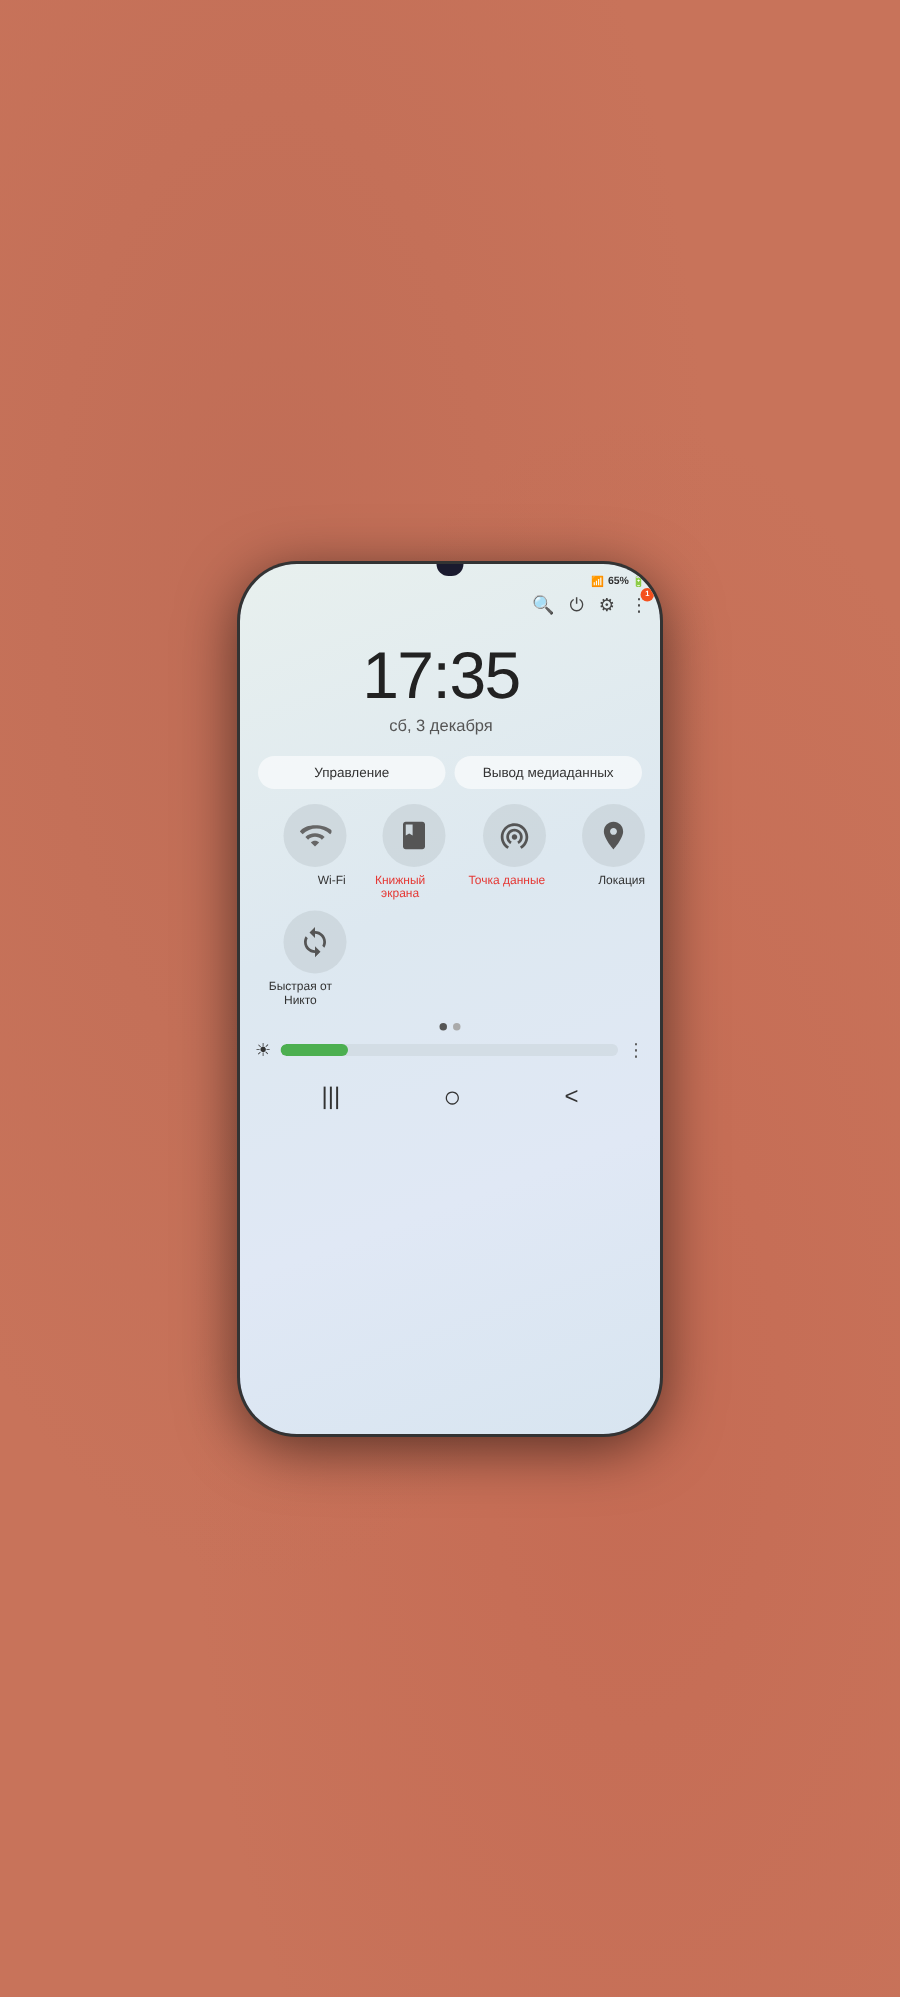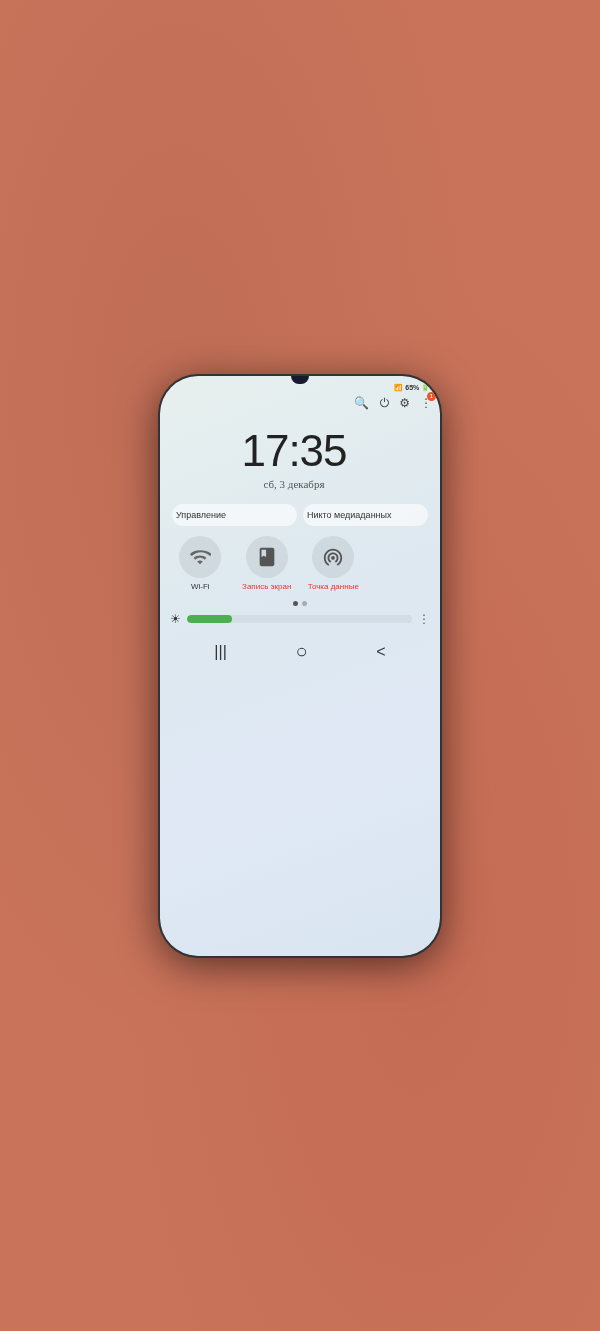--- a/index.html
+++ b/index.html
@@ -116,55 +116,54 @@
       font-size: 44px;
       font-weight: 200;
       color: #222;
       letter-spacing: -1px;
     }
 
     .clock-date {
       font-size: 11px;
       color: #555;
       margin-top: 2px;
-      font-family: Liberation Serif, serif;
     }
 
     
     .tab-section {
       display: flex;
       gap: 6px;
       padding: 10px 12px 6px 12px;
     }
 
     .tab-btn {
       flex: 1;
       padding: 6px 4px;
       border-radius: 18px;
       border: none;
       background: rgba(255,255,255,0.6);
       font-size: 9px;
       color: #333;
       cursor: pointer;
       font-weight: 500;
-      text-align: left;
+      text-align: center;
     }
 
     
     .tiles-grid {
       display: grid;
       grid-template-columns: repeat(4, 1fr);
       gap: 6px;
       padding: 4px 10px;
     }
 
     .tile {
       display: flex;
       flex-direction: column;
-      align-items: center;
+      align-items: flex-end;
       gap: 4px;
       cursor: pointer;
     }
 
     .tile-icon {
       width: 42px;
       height: 42px;
       border-radius: 50%;
       background: rgba(200, 210, 215, 0.7);
       display: flex;
@@ -301,21 +300,21 @@
       </span>
     </div>
 
     <div class="clock-section">
       <div class="clock-time">17:35</div>
       <div class="clock-date">сб, 3 декабря</div>
     </div>
 
     <div class="tab-section">
       <button class="tab-btn">Управление</button>
-      <button class="tab-btn">Никто медиаданных</button>
+      <button class="tab-btn">Вывод медиаданных</button>
     </div>
 
     <div class="tiles-grid">
 
       <div class="tile">
         <div class="tile-icon">
           <svg width="22" height="22" viewBox="0 0 24 24" fill="#666">
               <path d="M1 9l2 2c5.523-5.523 14.477-5.523 20 0l2-2C19.07 3.07 4.93 3.07 1 9zm8 8l3 3 3-3c-1.657-1.657-4.343-1.657-6 0zm-4-4l2 2c2.761-2.761 7.239-2.761 10 0l2-2C15.44 9.56 8.56 9.56 5 13z"></path>
             </svg>
         </div>
@@ -323,38 +322,54 @@
       </div>
 
 
 
       <div class="tile">
         <div class="tile-icon">
           <svg width="22" height="22" viewBox="0 0 24 24" fill="#555">
               <path d="M18 2H6c-1.1 0-2 .9-2 2v16c0 1.1.9 2 2 2h12c1.1 0 2-.9 2-2V4c0-1.1-.9-2-2-2zM6 4h5v8l-2.5-1.5L6 12V4z"></path>
             </svg>
         </div>
-        <span class="tile-label red">Запись экран</span>
+        <span class="tile-label red">Книжный экрана</span>
       </div>
 
 
 
 
       <div class="tile">
         <div class="tile-icon">
           <svg width="22" height="22" viewBox="0 0 24 24" fill="#555">
               <path d="M12 11c-1.1 0-2 .9-2 2s.9 2 2 2 2-.9 2-2-.9-2-2-2zm6 2c0-3.31-2.69-6-6-6s-6 2.69-6 6c0 2.22 1.21 4.15 3 5.19l1-1.74c-1.19-.7-2-1.97-2-3.45 0-2.21 1.79-4 4-4s4 1.79 4 4c0 1.48-.81 2.75-2 3.45l1 1.74c1.79-1.04 3-2.97 3-5.19zM12 3C6.48 3 2 7.48 2 13c0 3.7 2.01 6.92 4.99 8.65l1-1.73C5.61 18.53 4 15.96 4 13c0-4.42 3.58-8 8-8s8 3.58 8 8c0 2.96-1.61 5.53-4 6.92l1 1.73C19.99 19.92 22 16.7 22 13c0-5.52-4.48-10-10-10z"></path>
             </svg>
         </div>
         <span class="tile-label red">Точка данные</span>
       </div>
 
 
-
-
+      <div class="tile">
+        <div class="tile-icon">
+          <svg width="22" height="22" viewBox="0 0 24 24" fill="#555">
+              <path d="M12 2C8.13 2 5 5.13 5 9c0 5.25 7 13 7 13s7-7.75 7-13c0-3.87-3.13-7-7-7zm0 9.5c-1.38 0-2.5-1.12-2.5-2.5s1.12-2.5 2.5-2.5 2.5 1.12 2.5 2.5-1.12 2.5-2.5 2.5z"></path>
+            </svg>
+        </div>
+        <span class="tile-label">Локация</span>
+      </div>
+
+
+      <div class="tile">
+        <div class="tile-icon">
+          <svg width="22" height="22" viewBox="0 0 24 24" fill="#555">
+              <path d="M12 4V1L8 5l4 4V6c3.31 0 6 2.69 6 6 0 1.01-.25 1.97-.7 2.8l1.46 1.46C19.54 15.03 20 13.57 20 12c0-4.42-3.58-8-8-8zm0 14c-3.31 0-6-2.69-6-6 0-1.01.25-1.97.7-2.8L5.24 7.74C4.46 8.97 4 10.43 4 12c0 4.42 3.58 8 8 8v3l4-4-4-4v3z"></path>
+            </svg>
+        </div>
+        <span class="tile-label">Быстрая от Никто</span>
+      </div>
 
     </div>
 
     <div class="dots">
       <div class="dot active"></div>
       <div class="dot"></div>
     </div>
 
     <div class="brightness-row">
       <span class="brightness-icon">☀</span>

